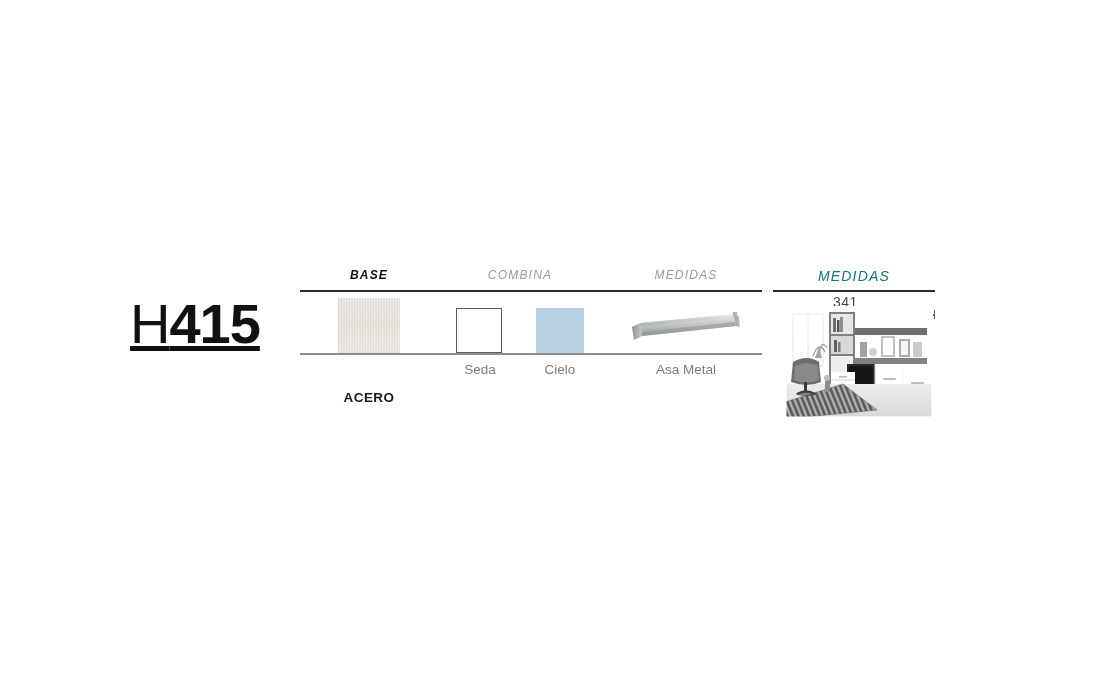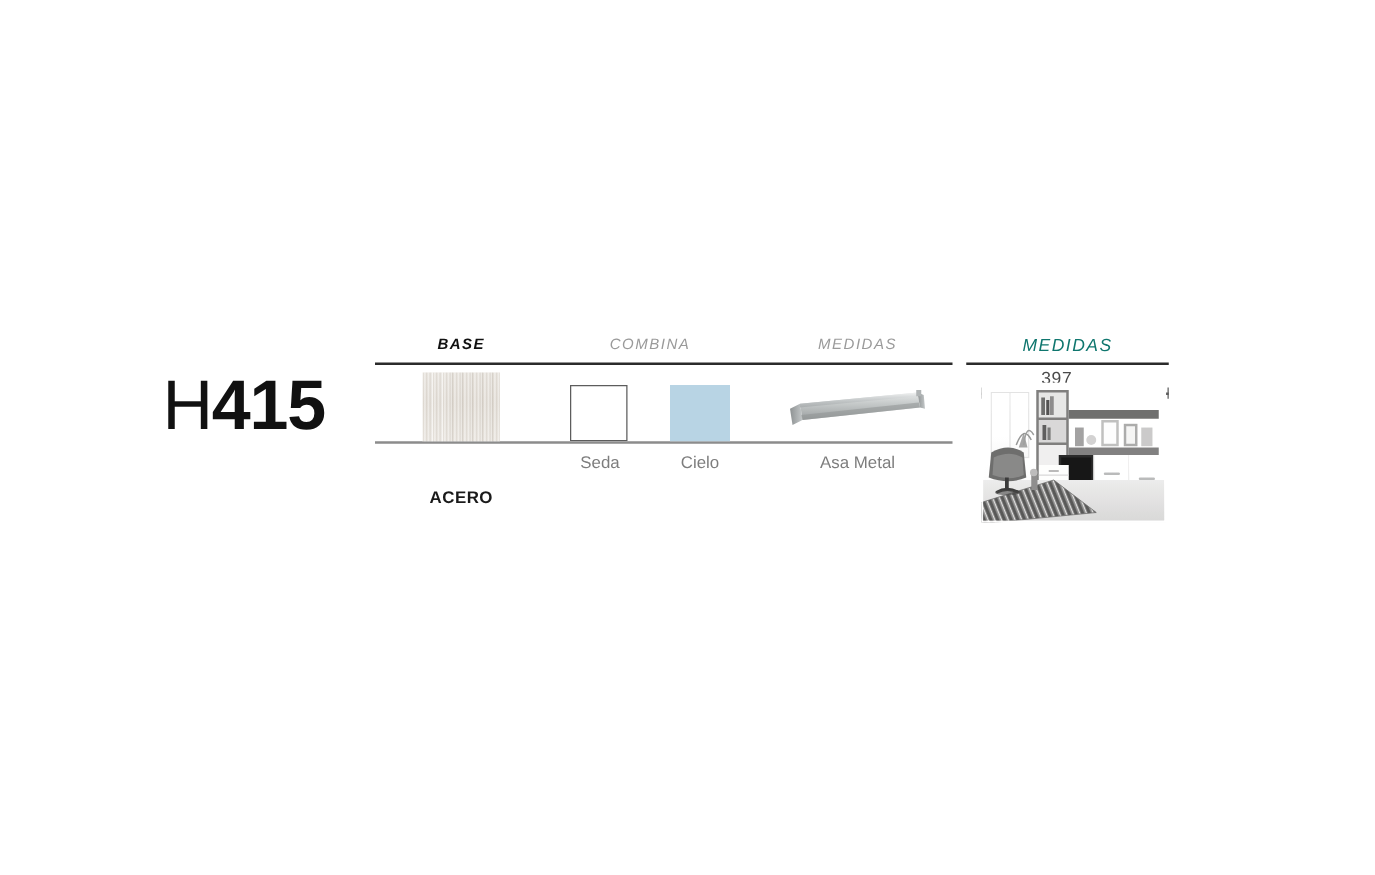--- a/index.html
+++ b/index.html
@@ -20,20 +20,21 @@
   
   .model-code {
     position: absolute;
     left: 130px;
     top: 296px;
     font-size: 56px;
     line-height: 1;
     letter-spacing: -1px;
     color: #111111;
     white-space: nowrap;
+    text-decoration: underline;
   }
   .model-code .code-prefix {
     font-weight: 300;
   }
   .model-code .code-number {
     font-weight: 700;
   }
 
   
   .spec-table {
@@ -274,21 +275,21 @@
   <div class="col-label col-label-acero is-active">ACERO</div>
   <div class="col-label col-label-seda is-muted">Seda</div>
   <div class="col-label col-label-cielo is-muted">Cielo</div>
   <div class="col-label col-label-asa is-muted">Asa Metal</div>
 </div>
 
 <div class="medidas">
   <div class="medidas-head">MEDIDAS</div>
   <div class="medidas-rule"></div>
 
-  <div class="dim-value">397</div>
+  <div class="dim-value">341</div>
   <div class="dim-line"></div>
 
   <div class="room-photo">
     <svg width="148" height="112" viewBox="0 0 148 112" aria-hidden="true">
       <defs>
         <linearGradient id="wallG" x1="0" y1="0" x2="0" y2="1">
           <stop offset="0%" stop-color="#f7f7f7"></stop>
           <stop offset="100%" stop-color="#ebebeb"></stop>
         </linearGradient>
         <linearGradient id="cabG" x1="0" y1="0" x2="0" y2="1">

